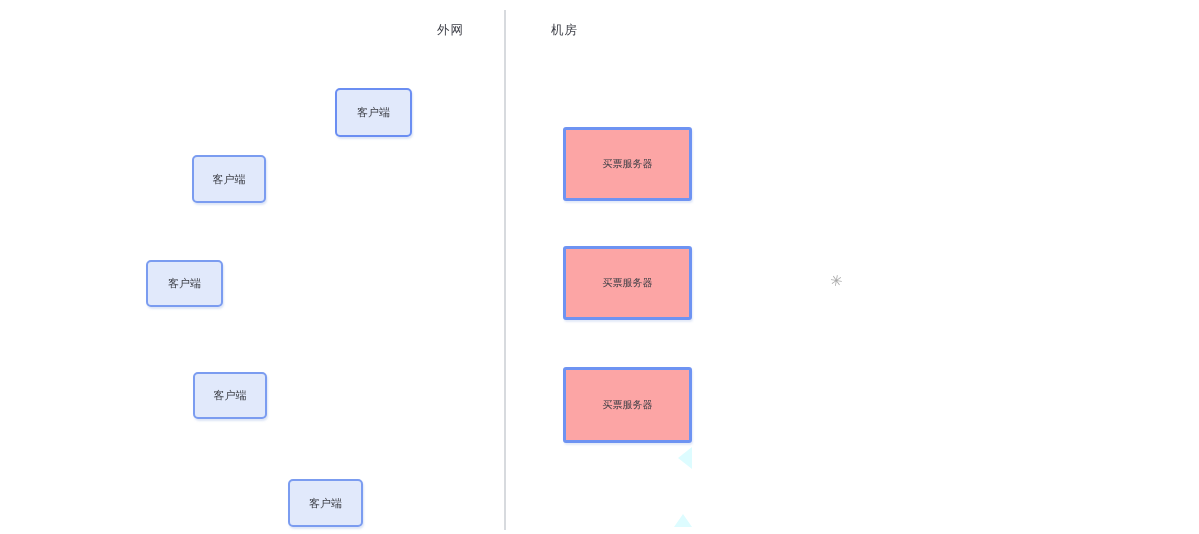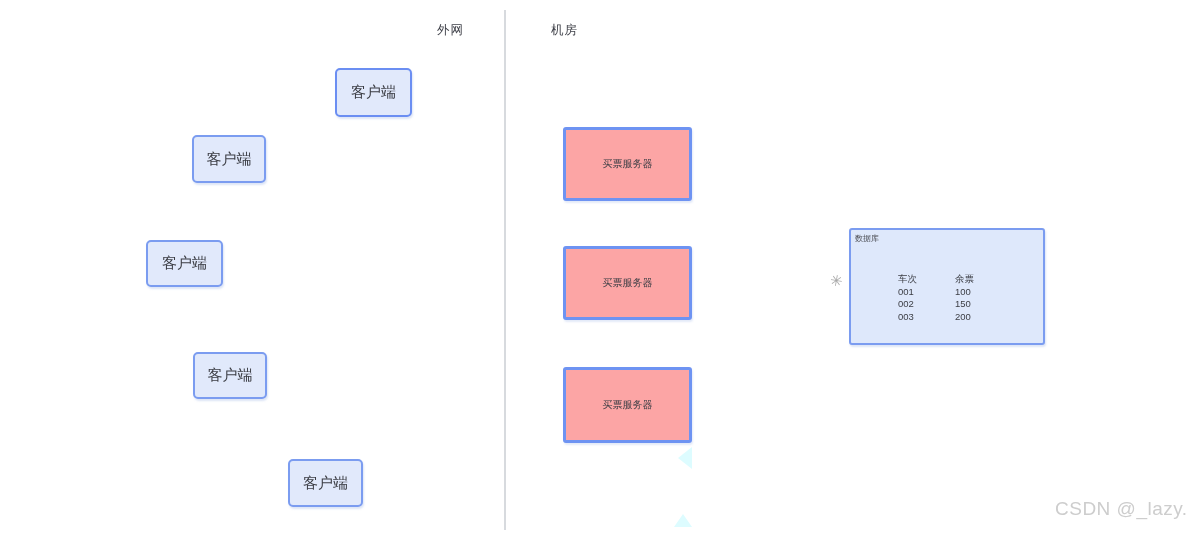--- a/index.html
+++ b/index.html
@@ -39,22 +39,23 @@
     display: flex;
     align-items: center;
     justify-content: center;
     color: #3b3d44;
     text-align: center;
   }
 
   .client {
     border: 2px solid #7b9cf0;
     border-radius: 5px;
-    font-size: 15px;
+    font-size: 11px;
     box-shadow: 1px 2px 2px rgba(120,150,220,0.25);
+    margin-top: 20px;
   }
   #client-1 { left: 335px; top: 68px;  width: 77px; height: 49px; border-width: 2.5px; border-color: #6b8ef2; }
   #client-2 { left: 192px; top: 135px; width: 74px; height: 48px; }
   #client-3 { left: 146px; top: 240px; width: 77px; height: 47px; }
   #client-4 { left: 193px; top: 352px; width: 74px; height: 47px; }
   #client-5 { left: 288px; top: 459px; width: 75px; height: 48px; }
 
   .server {
     border: 3px solid #6e93f2;
     border-radius: 3px;
@@ -159,44 +160,20 @@
   <div class="node server" id="server-1">
     <span>买票服务器</span>
   </div>
   <div class="node server" id="server-2">
     <span>买票服务器</span>
   </div>
   <div class="node server" id="server-3">
     <span>买票服务器</span>
   </div>
 
-  <div class="database">
-    <div class="database-title">数据库</div>
-    <table class="db-table">
-      <tbody>
-          <tr>
-        <th>车次</th>
-        <th>余票</th>
-      </tr>
-      <tr>
-        <td>001</td>
-        <td>100</td>
-      </tr>
-      <tr>
-        <td>002</td>
-        <td>150</td>
-      </tr>
-      <tr>
-        <td>003</td>
-        <td>200</td>
-      </tr>
-    </tbody>
-      </table>
-  </div>
 
   <div class="cursor-artifact">✳</div>
 
   <div class="cyan-tri" id="cyan-tri-1"></div>
   <div class="cyan-tri" id="cyan-tri-2"></div>
 
-  <div class="watermark">CSDN @_lazy.</div>
 
 </div>
 
 </body></html>

